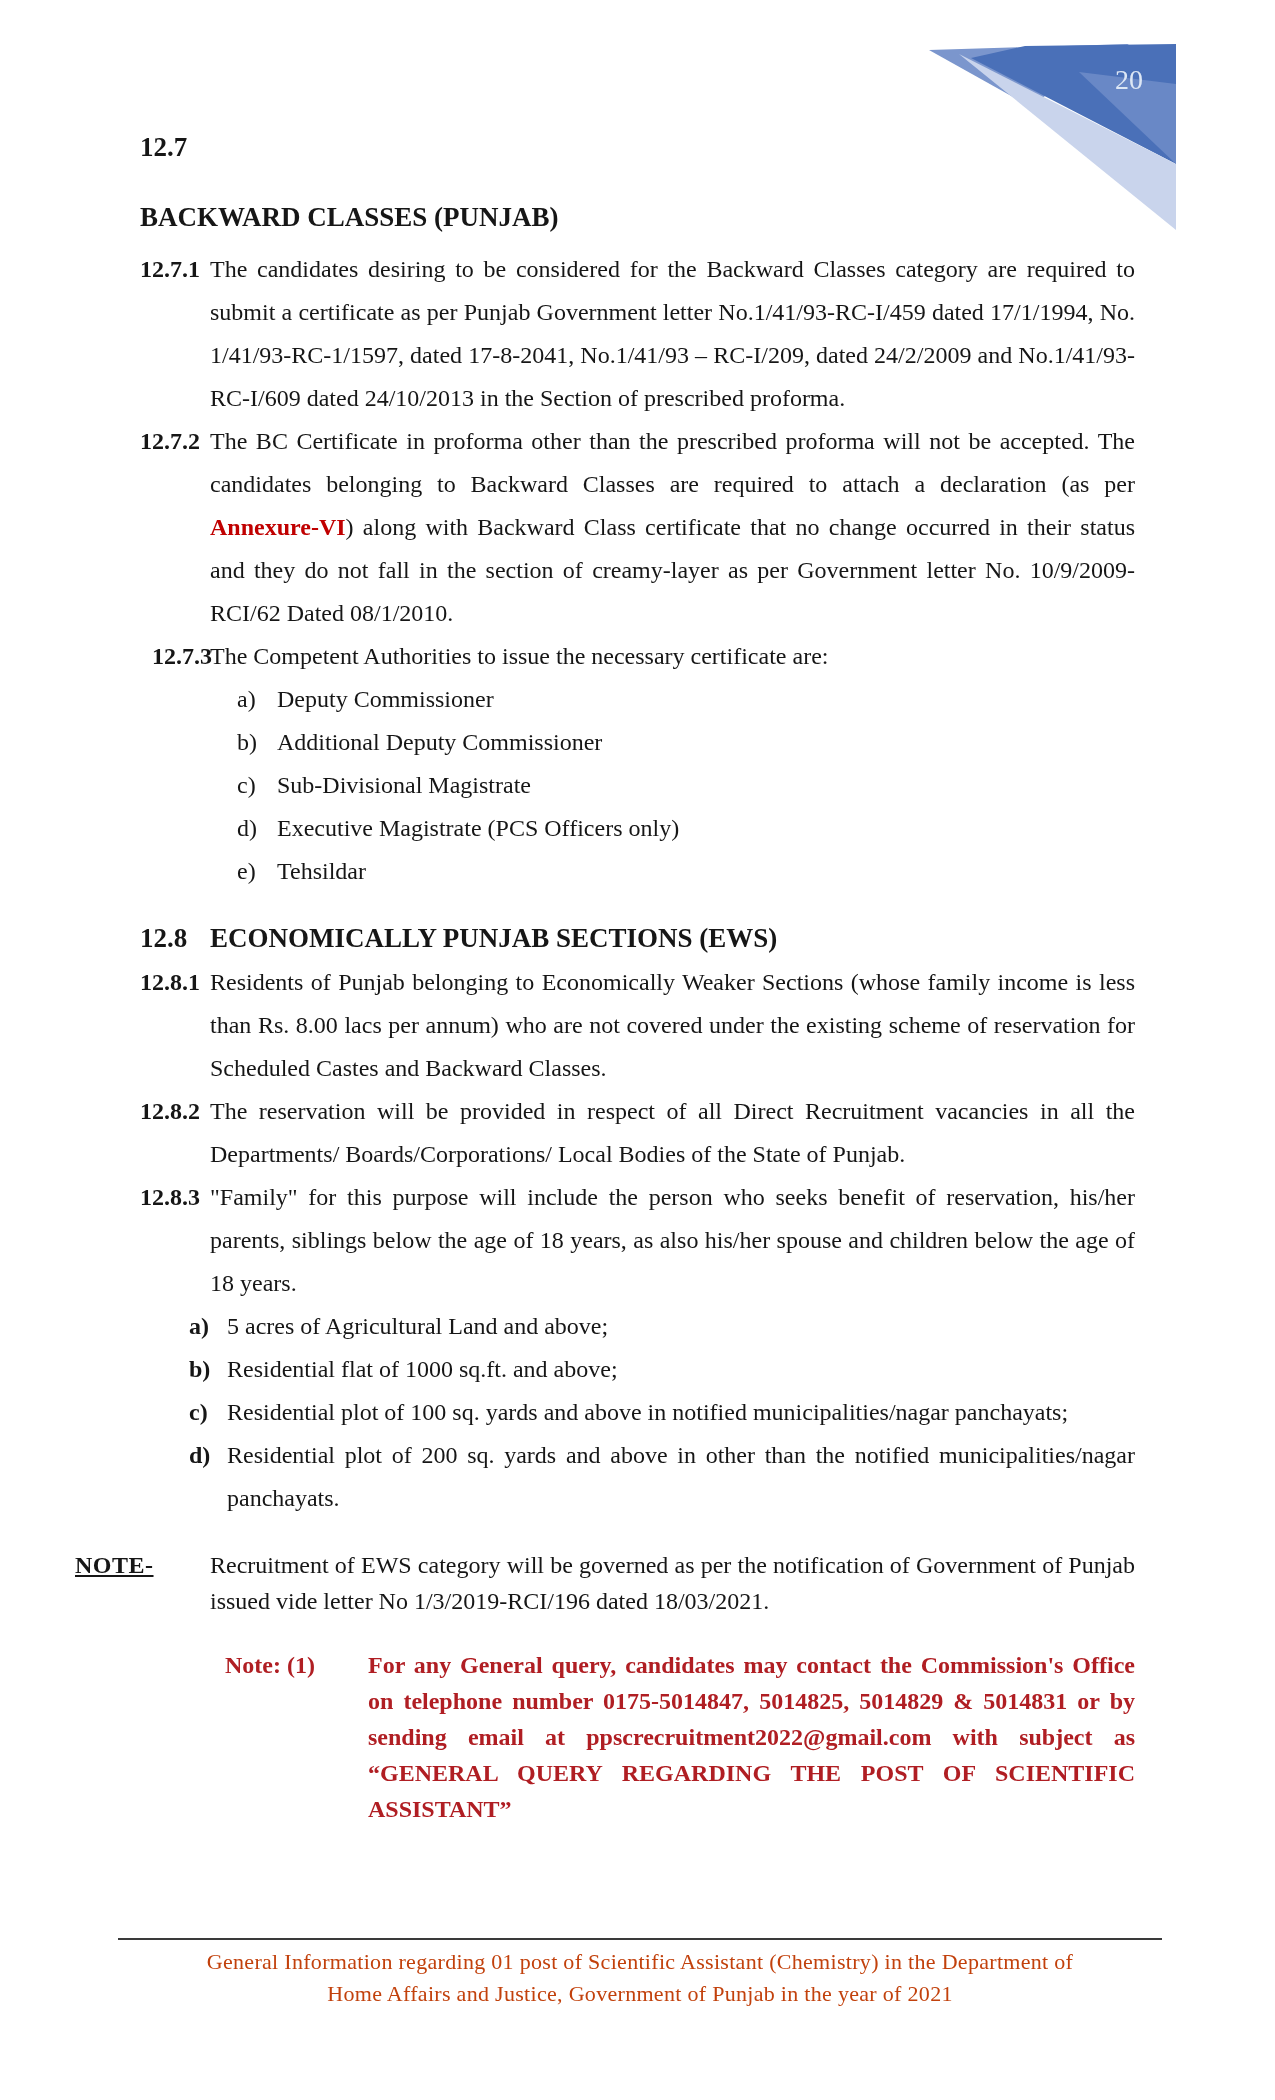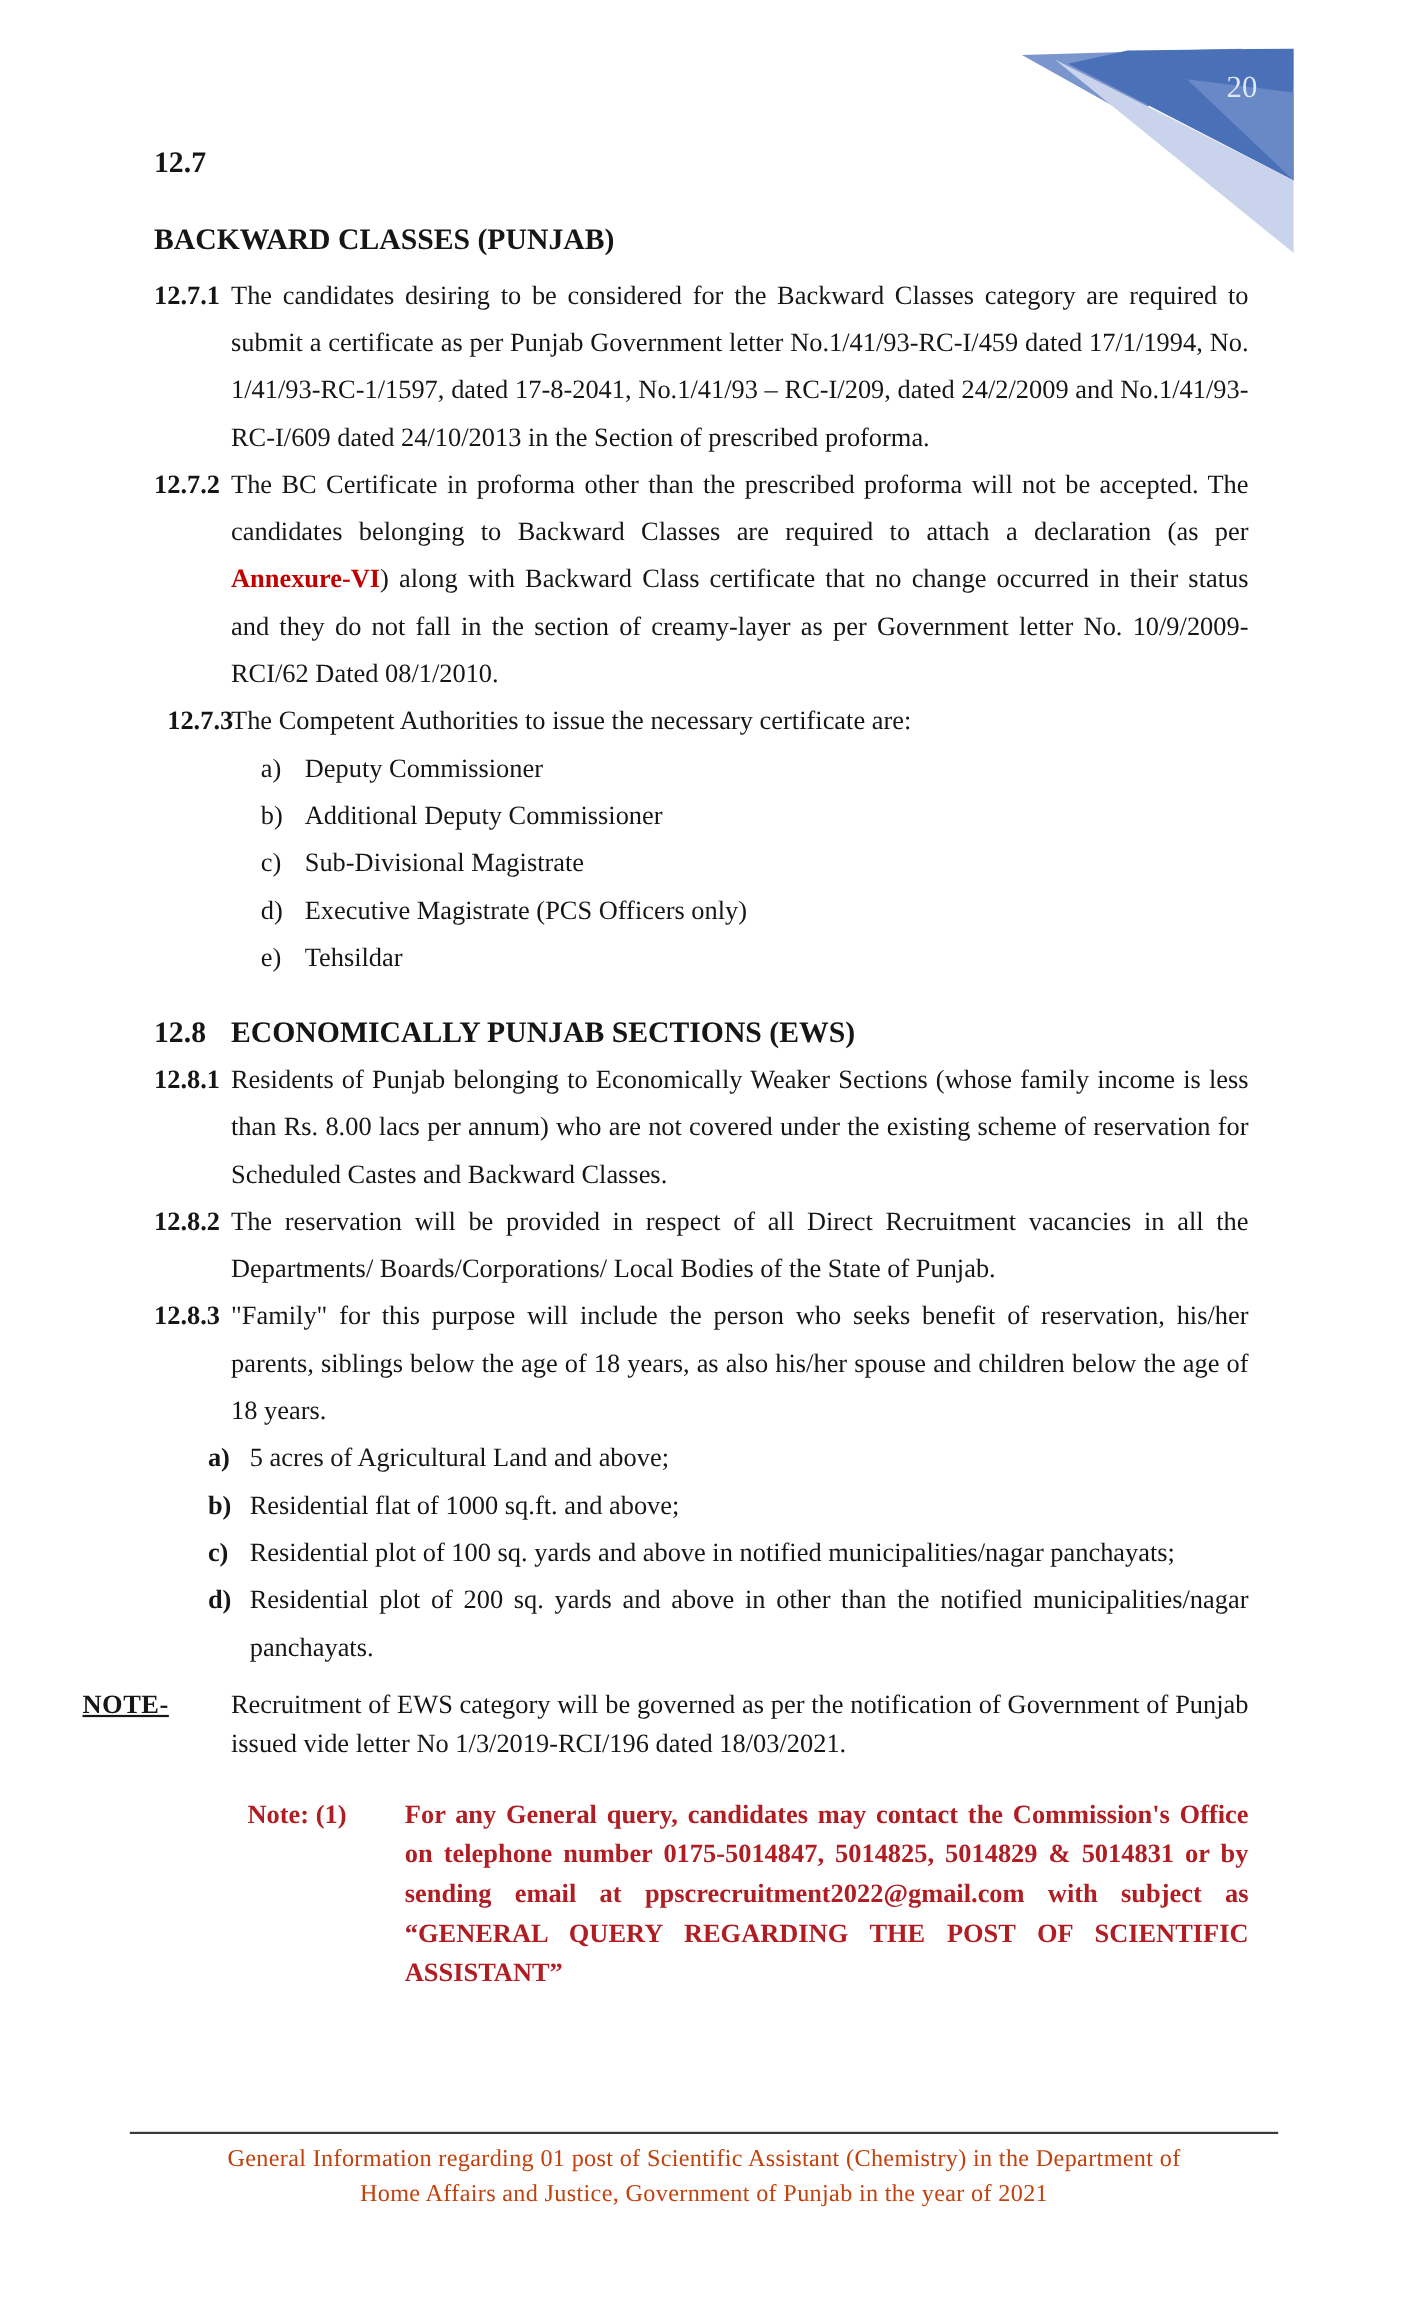--- a/index.html
+++ b/index.html
@@ -43,21 +43,21 @@
 
   .auth-list { margin-left:97px; font-size:24px; line-height:43px; }
   .auth-item { display:flex; }
   .auth-item .li-letter { width:40px; flex:0 0 40px; }
 
   .asset-list { margin-left:49px; font-size:24px; line-height:43px; }
   .asset-item { display:flex; }
   .asset-item .li-letter { width:38px; flex:0 0 38px; font-weight:bold; }
   .asset-item .li-text { flex:1; text-align:justify; }
 
-  .note-block { display:flex; margin-left:-65px; margin-top:12px;
+  .note-block { display:flex; margin-left:-65px; margin-top:27px;
                 font-size:24px; line-height:36px; }
   .note-block .note-label { width:135px; flex:0 0 135px; font-weight:bold;
                             text-decoration:underline; letter-spacing:.5px; }
   .note-block .note-body { flex:1; text-align:justify; }
 
   .red-note { display:flex; margin-left:85px; margin-top:28px; width:910px;
               font-size:24px; line-height:36px; font-weight:bold; color:#b01e23; }
   .red-note .rn-label { width:143px; flex:0 0 143px; }
   .red-note .rn-body { flex:1; text-align:justify; }
 

